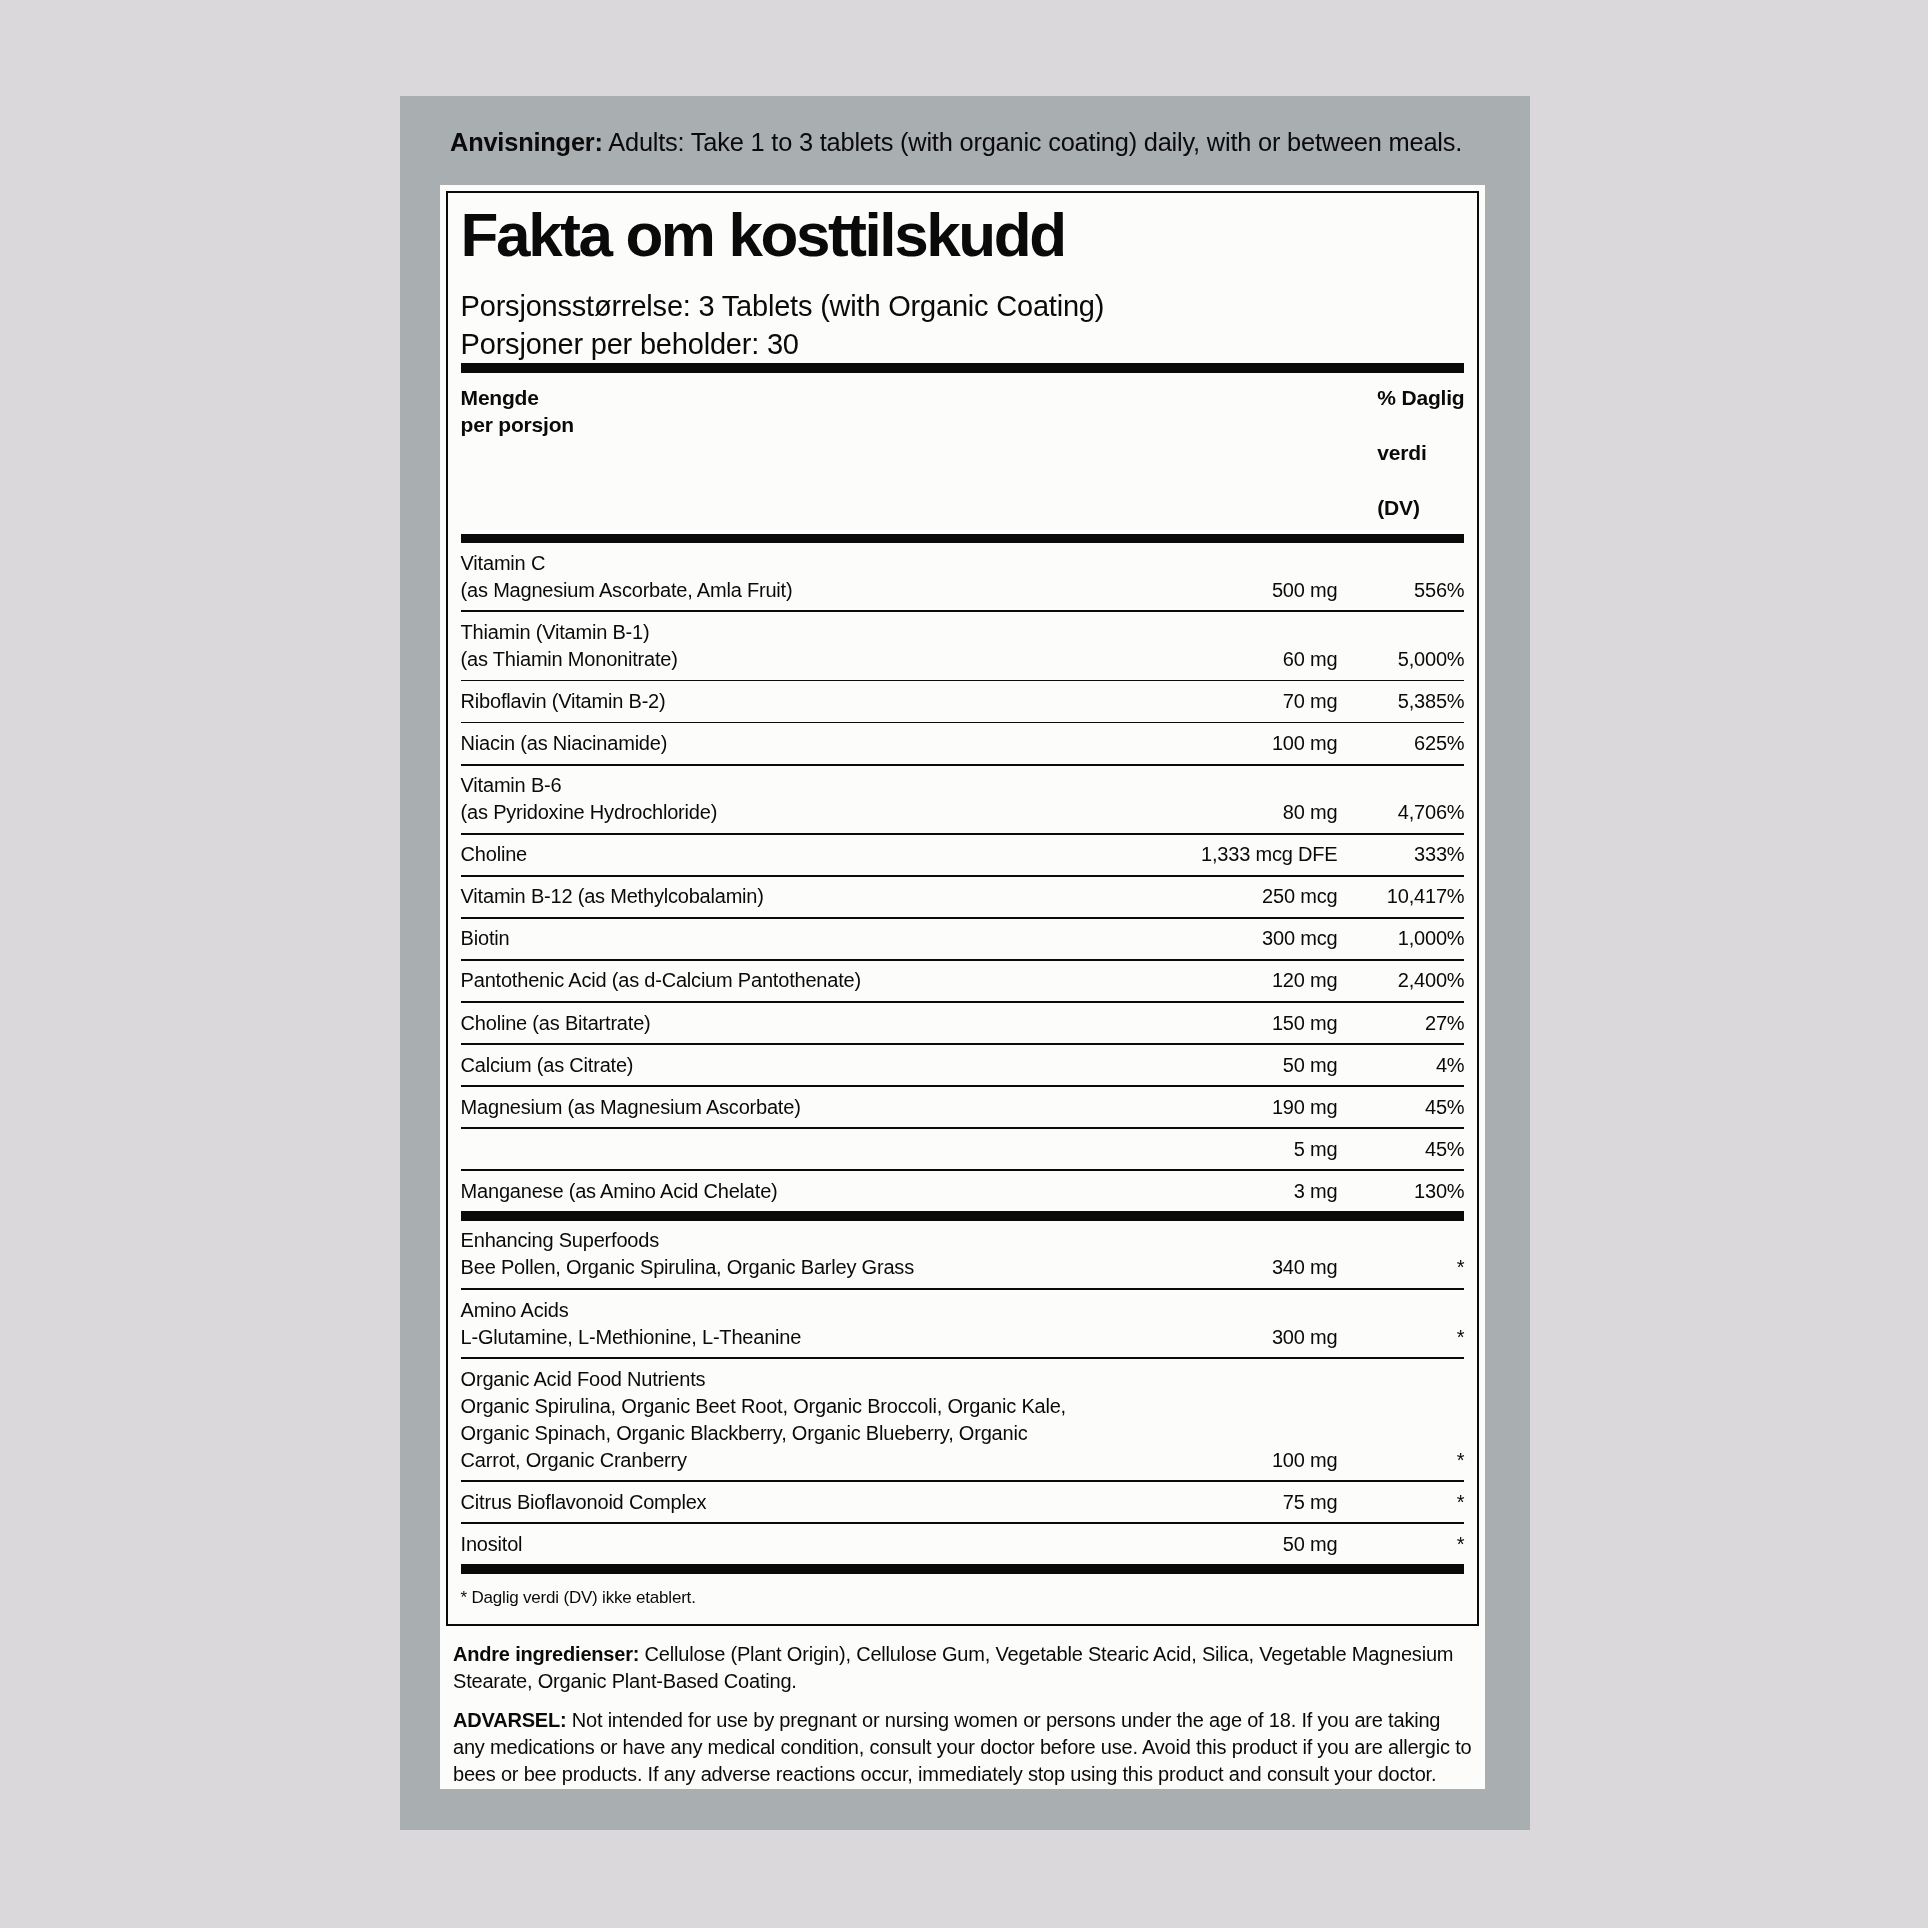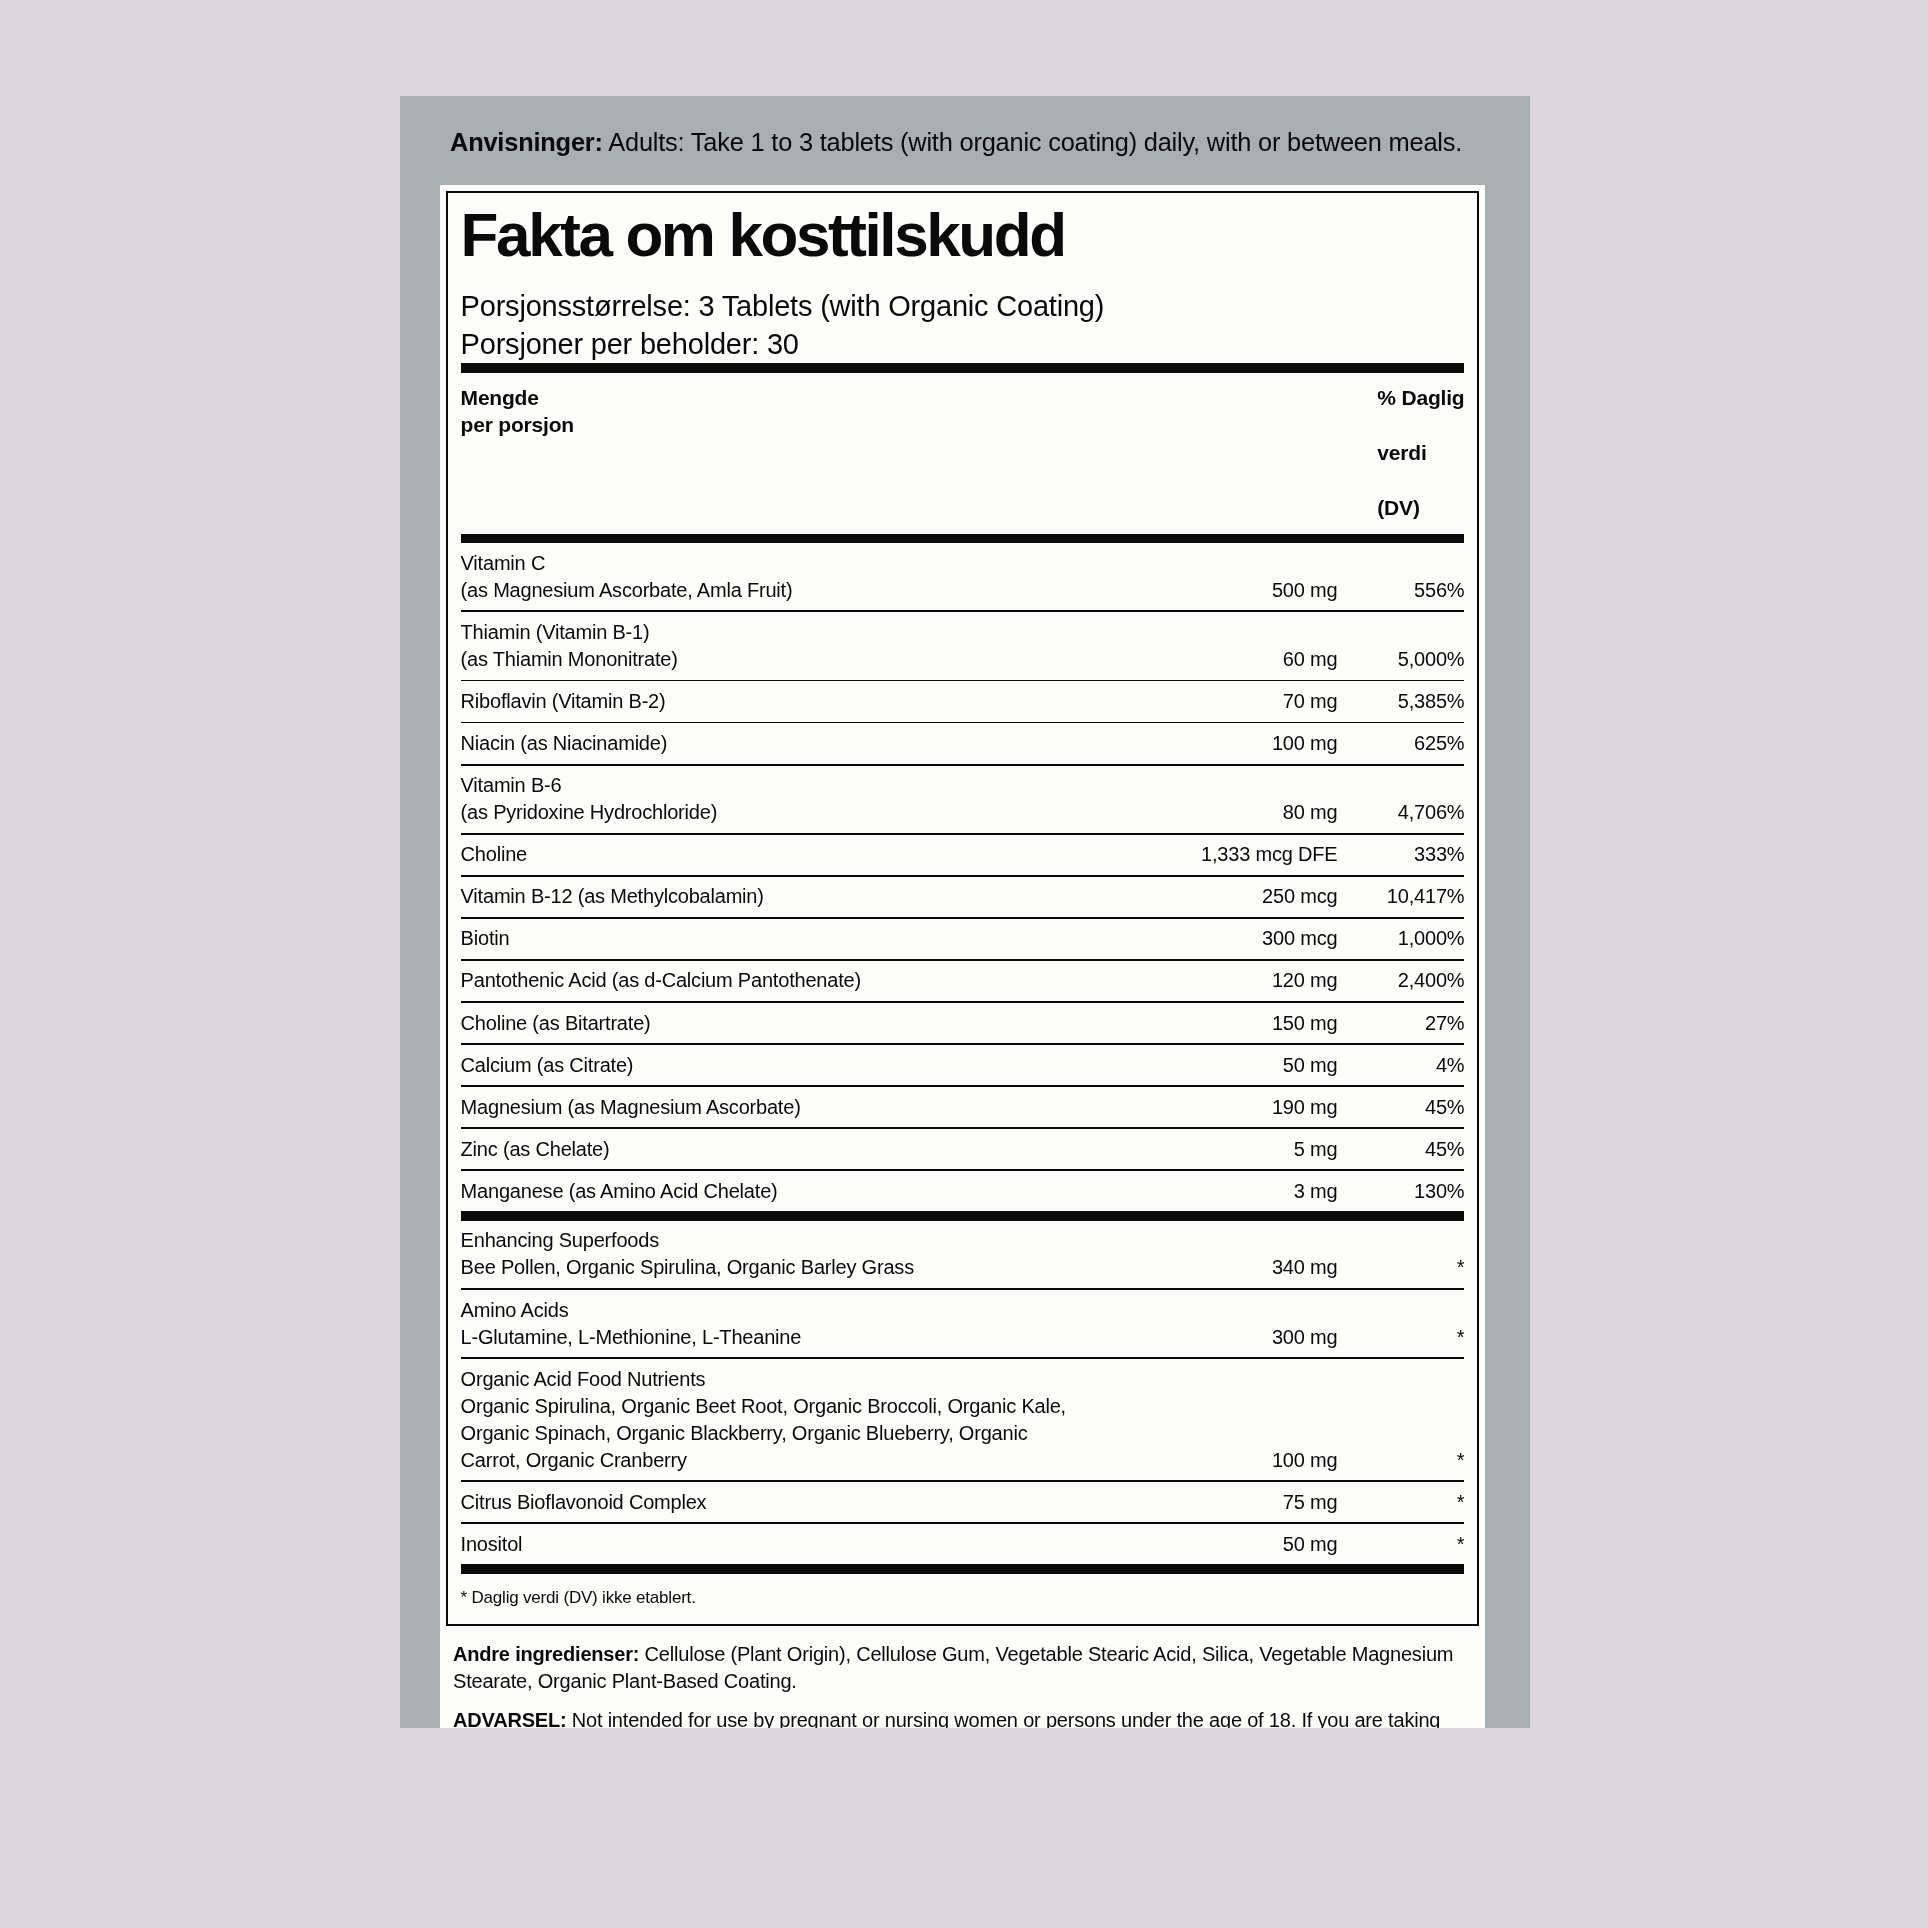--- a/index.html
+++ b/index.html
@@ -1,16 +1,16 @@
 <!DOCTYPE html>
 <html style="font-size:15px"><head>
 <meta charset="utf-8">
 <style>
   html,body{margin:0;padding:0;background:#dbd8db;}
-  .page{position:relative;width:1928px;height:1728px;background:#dbd8db;overflow:hidden;
+  .page{position:relative;width:1928px;height:1928px;background:#dbd8db;overflow:hidden;
         font-family:"Liberation Sans","DejaVu Sans",sans-serif;color:#0a0a0a;
         -webkit-font-smoothing:antialiased;letter-spacing:-0.2px;}
   .panel{position:absolute;left:400px;top:96px;width:1130px;height:1734px;background:#a9aeb0;}
   .directions{position:absolute;left:50px;top:30px;width:1073px;font-size:25.4px;line-height:32px;margin:0;}
   .directions b{font-weight:bold;}
   .label{position:absolute;left:40px;top:89px;width:1045px;height:1604px;background:#fcfdfa;overflow:hidden;}
   .factbox{margin:5.6px;border:2.8px solid #0a0a0a;padding:5.6px 13px 0 13px;background:#fcfdfa;}
   .title{font-size:62px;line-height:0.95;font-weight:bold;letter-spacing:-2.4px;margin:7.5px 0 22.6px 0;white-space:nowrap;}
   .serving{font-size:29px;line-height:38px;margin:0;}
   .bar{background:#0a0a0a;}
@@ -165,24 +165,20 @@
   <div class="row">
     <div class="n">
       <span>Magnesium (as Magnesium Ascorbate)</span>
       
     </div>
     <div class="amt">190 mg</div>
     <div class="dv">45%</div>
   </div>
 <div class="bar thin"></div>
   <div class="row">
-    <div class="n">
-      <span>Zinc (as Chelate)</span>
-      
-    </div>
     <div class="amt">5 mg</div>
     <div class="dv">45%</div>
   </div>
 <div class="bar thin"></div>
   <div class="row">
     <div class="n">
       <span>Manganese (as Amino Acid Chelate)</span>
       
     </div>
     <div class="amt">3 mg</div>

